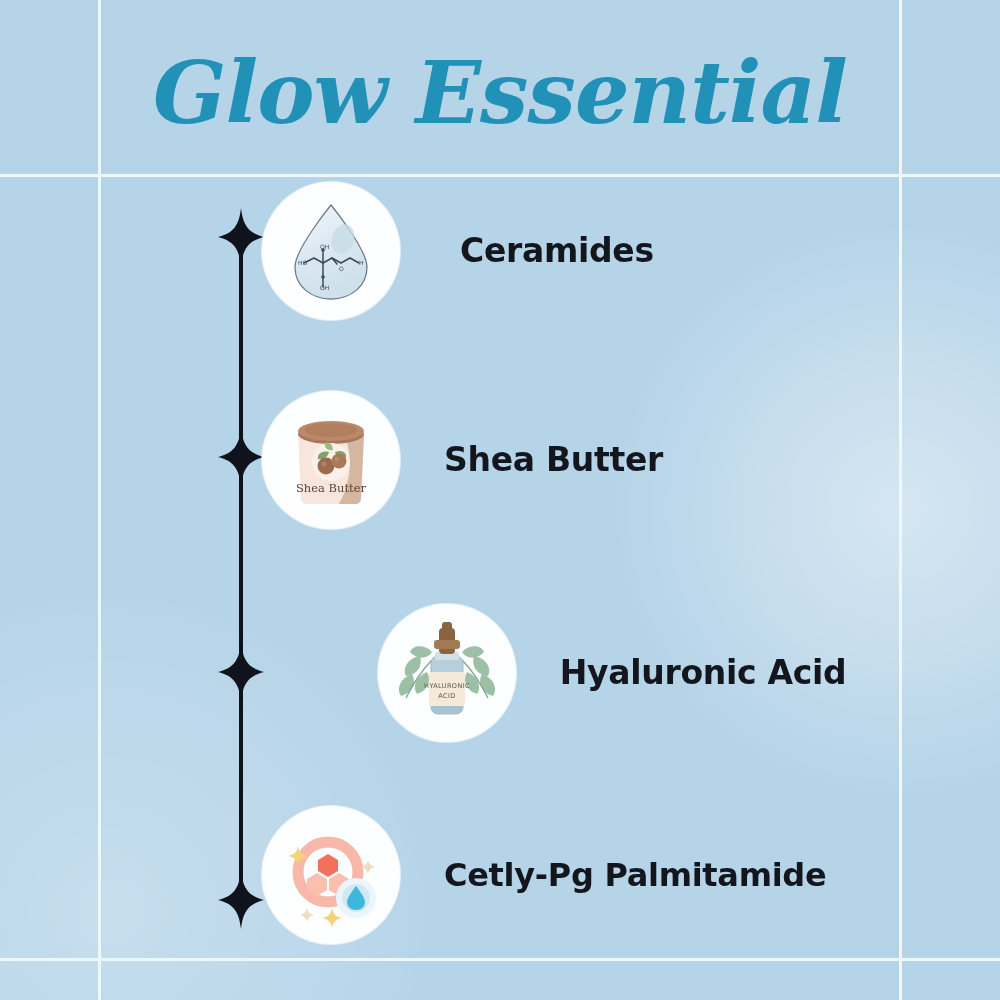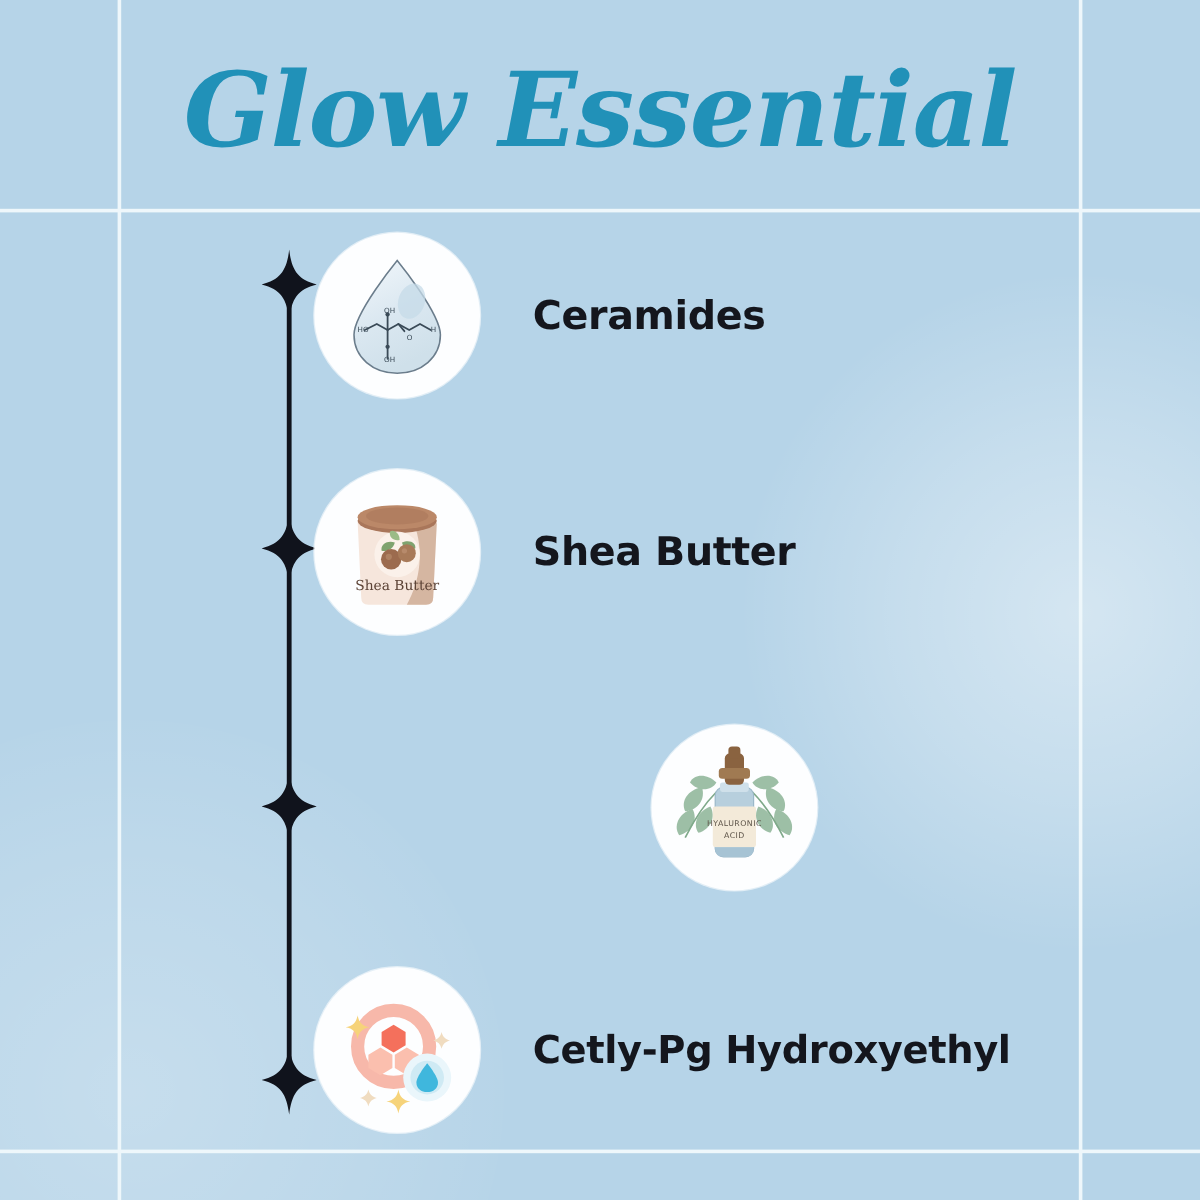--- a/index.html
+++ b/index.html
@@ -165,21 +165,21 @@
     <svg viewBox="0 0 46 58">
         <path d="M23 0 C25 17 30 25 46 29 C30 33 25 41 23 58 C21 41 16 33 0 29 C16 25 21 17 23 0 Z" fill="#10131c"></path>
       </svg>
   </div>
   <div class="spark" style="top:900px;">
     <svg viewBox="0 0 46 58">
         <path d="M23 0 C25 17 30 25 46 29 C30 33 25 41 23 58 C21 41 16 33 0 29 C16 25 21 17 23 0 Z" fill="#10131c"></path>
       </svg>
   </div>
 
-  <div class="row" style="top:188px;">
+  <div class="row" style="top:176px;gap:16px;">
     <div class="badge">
       <svg width="120" height="120" viewBox="0 0 120 120">
         <defs>
           <linearGradient id="dropg" x1="0" y1="0" x2="0.4" y2="1">
             <stop offset="0%" stop-color="#f2f7fb"></stop>
             <stop offset="55%" stop-color="#dbe8f1"></stop>
             <stop offset="100%" stop-color="#cfe0ea"></stop>
           </linearGradient>
         </defs>
         <path d="M60 14 C60 14 96 58 96 76 C96 95 80 108 60 108 C40 108 24 95 24 76 C24 58 60 14 60 14 Z" fill="url(#dropg)" stroke="#6b7d8c" stroke-width="1.3"></path>
@@ -265,20 +265,21 @@
         <rect x="48" y="28" width="26" height="9" rx="3" fill="#a07a52"></rect>
         <rect x="56" y="10" width="10" height="10" rx="3" fill="#8a6340"></rect>
 
         <rect x="43" y="60" width="36" height="34" rx="2" fill="#f3ead9"></rect>
         <text x="61" y="76" text-anchor="middle" font-family="'DejaVu Sans', sans-serif" font-size="6.5" letter-spacing="0.4" fill="#5c5348">HYALURONIC</text>
         <text x="61" y="86" text-anchor="middle" font-family="'DejaVu Sans', sans-serif" font-size="6.5" letter-spacing="0.4" fill="#5c5348">ACID</text>
 
         <path d="M45 94 L77 94 L77 95 Q77 102 70 102 L52 102 Q45 102 45 95 Z" fill="#a6c3d4"></path>
       </svg>
     </div>
+    <div class="row-label">Hyaluronic Acid</div>
   </div>
 
   <div class="row" style="top:800px;">
     <div class="badge">
       <svg width="118" height="118" viewBox="0 0 118 118">
 
         <circle cx="56" cy="56" r="30" fill="none" stroke="#f7b8aa" stroke-width="11"></circle>
 
         <path d="M56 38 L66 44 L66 55 L56 61 L46 55 L46 44 Z" fill="#f4705c"></path>
         <path d="M45 57 L55 63 L55 74 L45 80 L35 74 L35 63 Z" fill="#fbbfae"></path>
@@ -292,17 +293,17 @@
           <path d="M26 30 C27 36 30 39 36 40 C30 41 27 44 26 50 C25 44 22 41 16 40 C22 39 25 36 26 30 Z"></path>
           <path d="M60 92 C61 98 64 101 70 102 C64 103 61 106 60 112 C59 106 56 103 50 102 C56 101 59 98 60 92 Z"></path>
         </g>
         <g fill="#f0dcc0">
           <path d="M96 44 C97 48 99 50 103 51 C99 52 97 54 96 58 C95 54 93 52 89 51 C93 50 95 48 96 44 Z"></path>
           <path d="M35 92 C36 96 38 98 42 99 C38 100 36 102 35 106 C34 102 32 100 28 99 C32 98 34 96 35 92 Z"></path>
         </g>
       </svg>
     </div>
     <div class="row-label two-line">
-      <div>Cetly-Pg Hydroxyethyl</div>
+      <div>Cetly-Pg Palmitamide</div>
     </div>
   </div>
 
 </div>
 
 </body></html>

